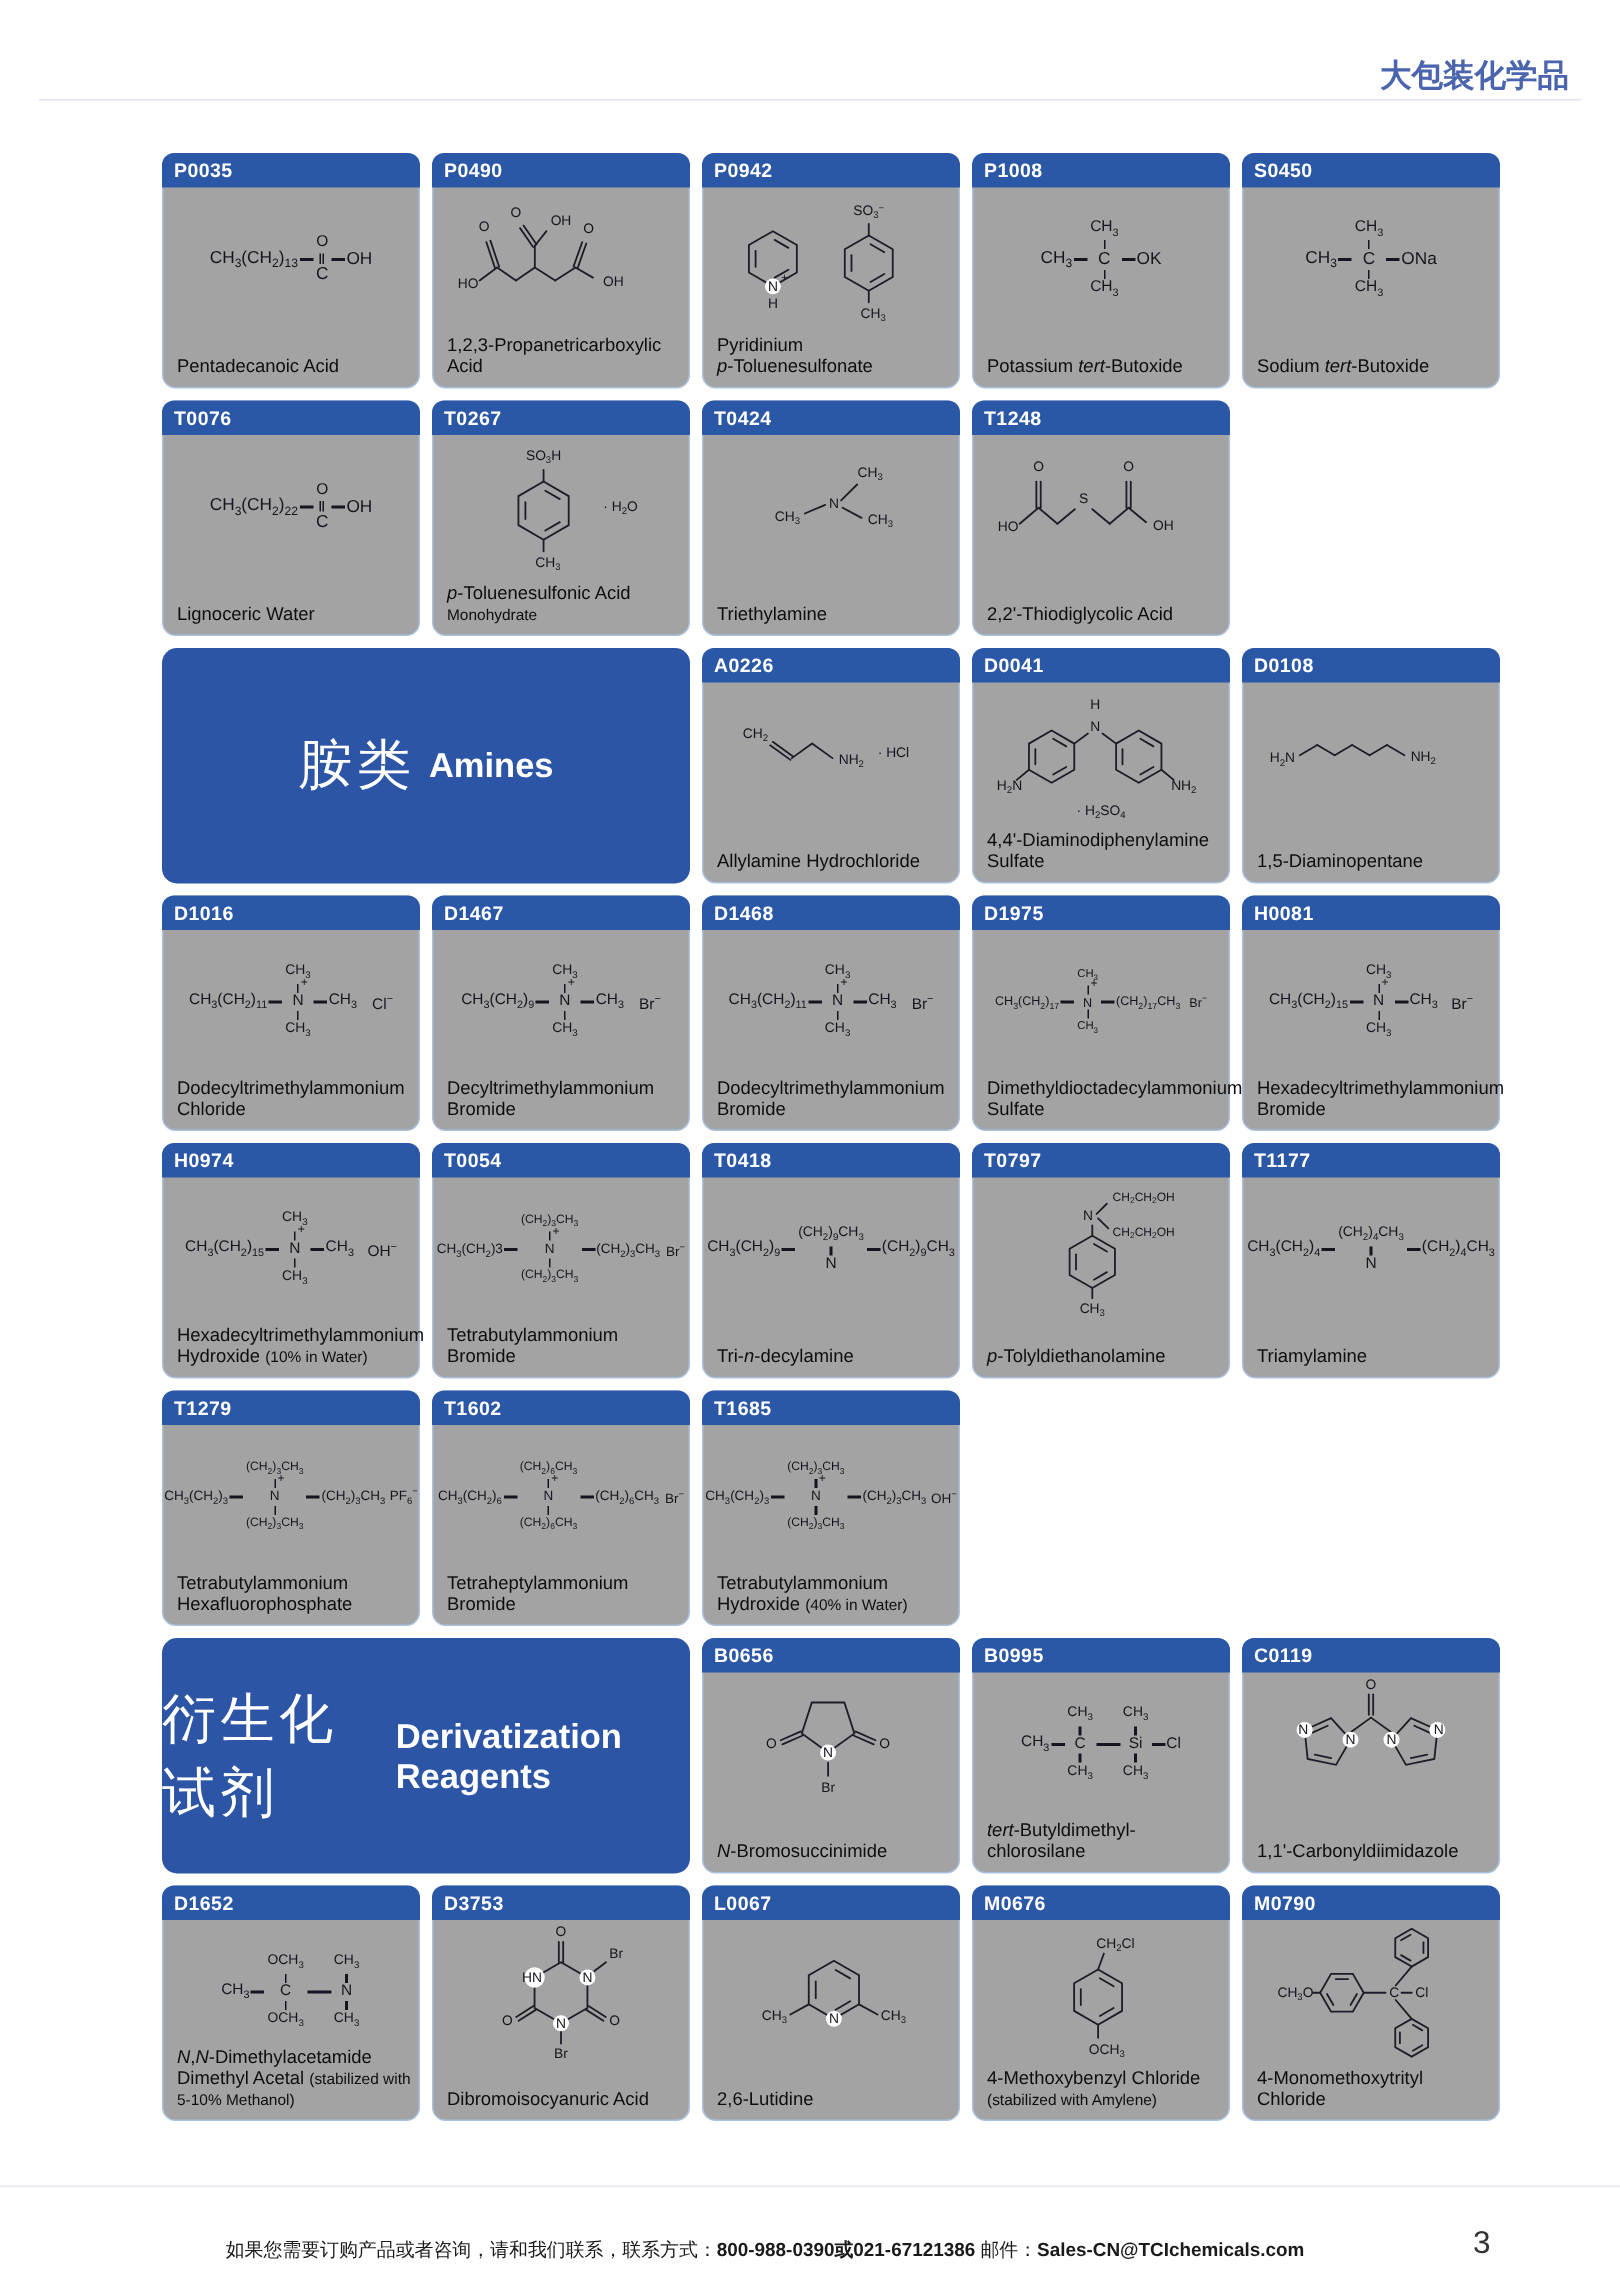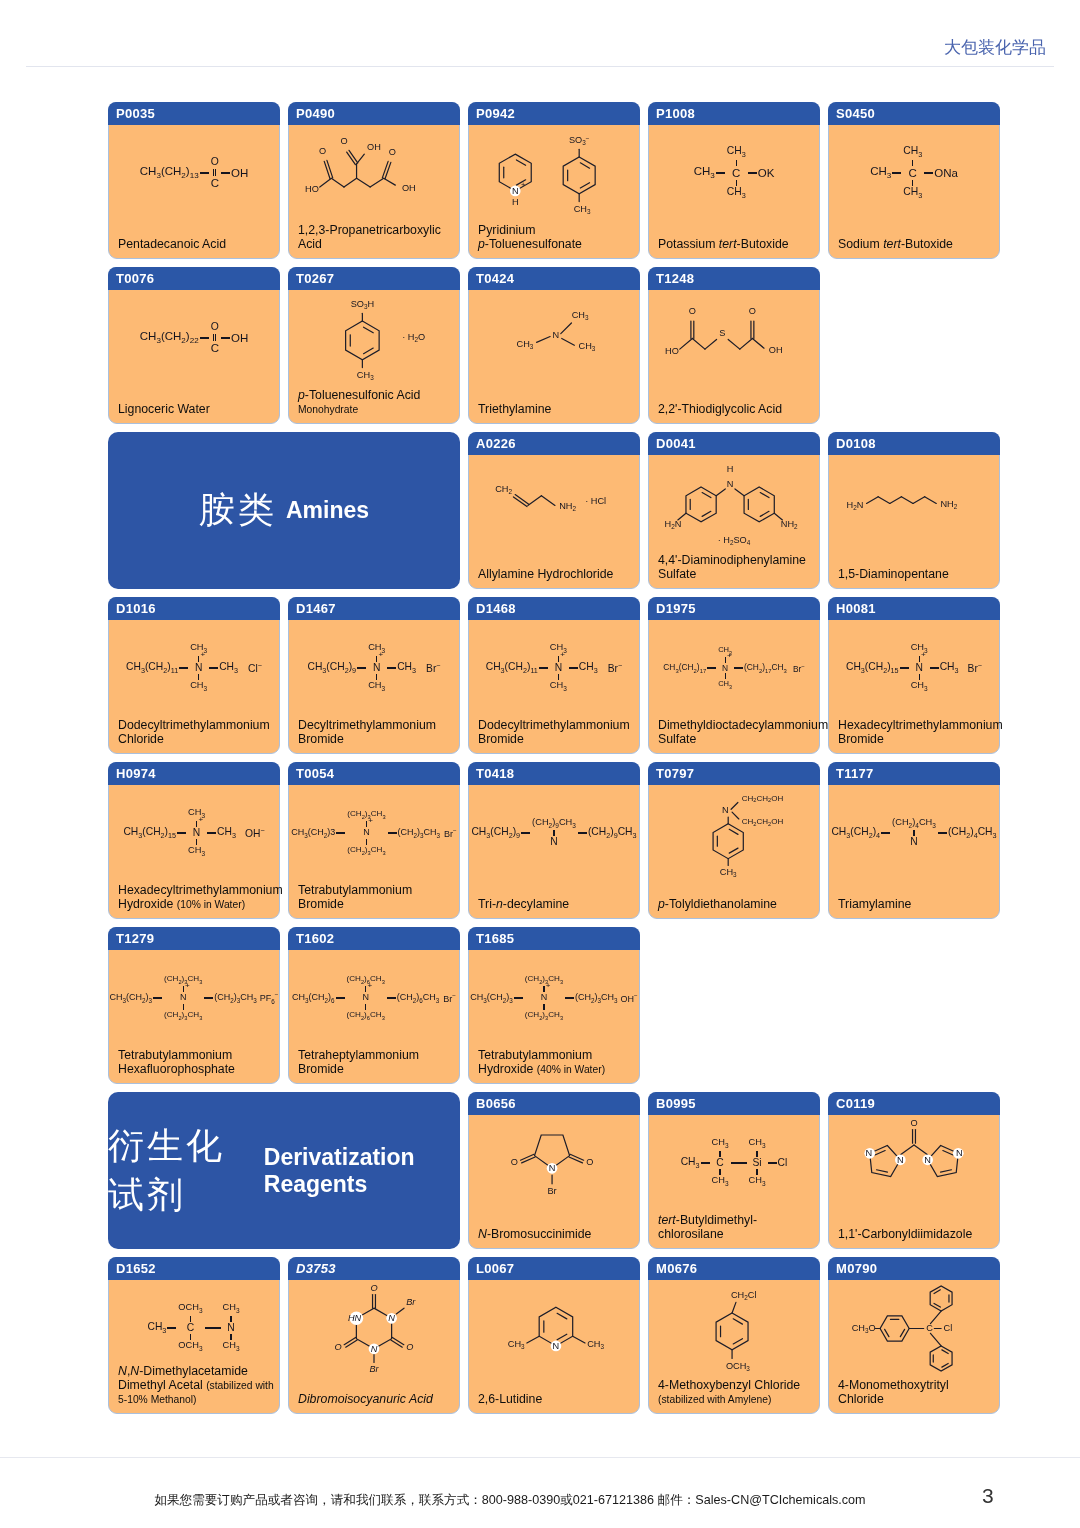--- a/index.html
+++ b/index.html
@@ -1,22 +1,22 @@
 <!DOCTYPE html>
 <html><head>
 <meta charset="utf-8">
 <style>
   html,body{margin:0;padding:0;background:#fff}
   .page{position:relative;width:1080px;height:1528px;background:#fff;overflow:hidden;
         font-family:"Liberation Sans",sans-serif;}
-  .hdr-title{position:absolute;top:36px;right:34px;color:#4a64ae;font-weight:normal;font-size:17px}
+  .hdr-title{position:absolute;top:36px;right:34px;color:#4a64ae;font-weight:bold;font-size:21px}
   .hdr-rule{position:absolute;top:66px;left:26px;right:26px;height:1px;background:#e2e5ee}
   .grid{position:absolute;left:108px;top:102px;display:grid;grid-template-columns:repeat(5,172px);
         grid-auto-rows:157px;gap:8px}
-  .card{position:relative;border:1.4px solid #a9c0de;border-radius:9px;background:#fdba74}
+  .card{position:relative;border:1.4px solid #a9c0de;border-radius:9px;background:#a3a3a3}
   .chead{position:absolute;top:-1px;left:-1px;right:-1px;height:23px;background:#2b57a7;
          border-radius:8px 8px 0 0;color:#fff;font-weight:bold;font-size:13px;line-height:23px;
          padding-left:8px;box-sizing:border-box;letter-spacing:.3px}
   .struct{position:absolute;left:2px;right:2px;top:24px;height:92px;display:flex;align-items:center;
           justify-content:center;color:#15151f}
   .pname{position:absolute;left:9px;right:4px;bottom:6px;font-size:12.3px;line-height:1.13;color:#0e0e0e}
   .sm{font-size:10.3px}
   .fr{display:inline-flex;align-items:center;white-space:nowrap}
   .fr sub,.fr sup{font-size:70%}
   .stk{display:inline-flex;flex-direction:column;align-items:center;line-height:1.05;margin:0 1px}
@@ -26,21 +26,21 @@
   .vb2{width:3.4px;height:7px;border-left:1.3px solid #15151f;border-right:1.3px solid #15151f;
        box-sizing:border-box;margin:1px 0}
   .bnd{width:9px;height:1.3px;background:#15151f;margin:0 1px;flex:none}
   .w2{width:16px}
   .banner{display:flex;flex-direction:row;align-items:center;justify-content:center;gap:9px;
           background:#2d55a5;border-radius:10px;color:#fff}
   .banner .zh{font-size:36px;letter-spacing:3px}
   .banner .en{font-size:23px;font-weight:bold}
   .foot-rule{position:absolute;top:1457px;left:0;right:0;height:1px;background:#e6e8ef}
   .footer{position:absolute;top:1492px;left:40px;width:940px;text-align:center;font-size:12.6px;color:#1a1a1a}
-  .footer b{font-weight:normal}
+  .footer b{font-weight:bold}
   .pageno{position:absolute;top:1484px;left:982px;font-size:21px;color:#333}
   svg text{font-family:"Liberation Sans",sans-serif;fill:#15151f}
 </style>
 </head>
 <body>
 
 <div class="page">
   <div class="hdr-title">大包装化学品</div>
   <div class="hdr-rule"></div>
   <div class="grid" id="grid">
@@ -662,21 +662,21 @@
               <span class="lbl">CH<sub>3</sub></span>
               <span class="vb"></span>
               <span class="mid">N</span>
               <span class="vb"></span>
               <span class="lbl">CH<sub>3</sub></span>
             </span>
           </span>
         </div>
         <div class="pname"><i>N</i>,<i>N</i>-Dimethylacetamide Dimethyl Acetal <span class="sm">(stabilized with 5-10% Methanol)</span></div>
       </div>
-      <div class="card" style="grid-area: 8 / 2; font-style: italic;">
+      <div class="card" style="grid-area: 8 / 2;">
         <div class="chead">D3753</div>
         <div class="struct">
           <svg width="152" height="92" viewBox="0 0 152 95">
             <polygon points="76,27 94.2,37.5 94.2,58.5 76,69 57.8,58.5 57.8,37.5" stroke="#1d1d28" stroke-width="1.25" fill="none" stroke-linecap="round"></polygon>
             <line x1="77.5" y1="27.0" x2="77.5" y2="13.0" stroke="#1d1d28" stroke-width="1.25" fill="none" stroke-linecap="round"></line>
             <line x1="74.5" y1="27.0" x2="74.5" y2="13.0" stroke="#1d1d28" stroke-width="1.25" fill="none" stroke-linecap="round"></line>
             <text x="76" y="9" text-anchor="middle" font-size="9.5"><tspan dy="0.0" font-size="9.5">O</tspan></text>
             <circle cx="94.2" cy="37.5" r="5.5" fill="#fff"></circle>
             <text x="94.2" y="40.5" text-anchor="middle" font-size="9.5"><tspan dy="0.0" font-size="9.5">N</tspan></text>
             <line x1="99" y1="33" x2="107" y2="27" stroke="#1d1d28" stroke-width="1.25" fill="none" stroke-linecap="round"></line>

